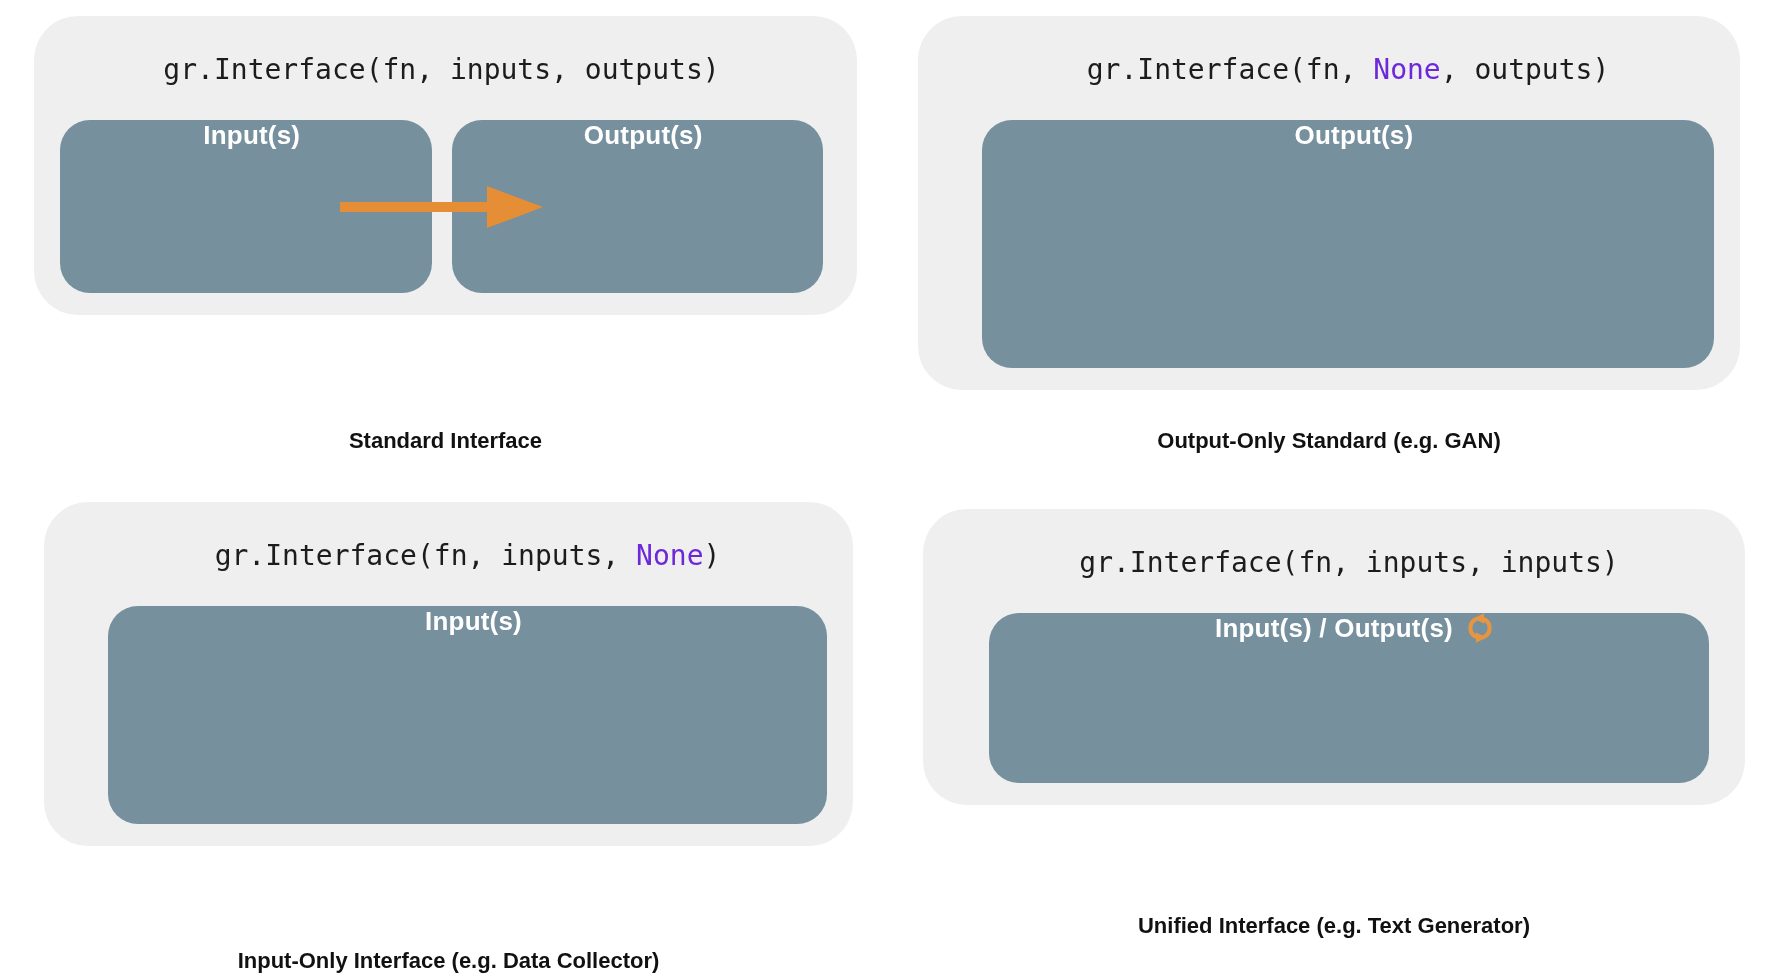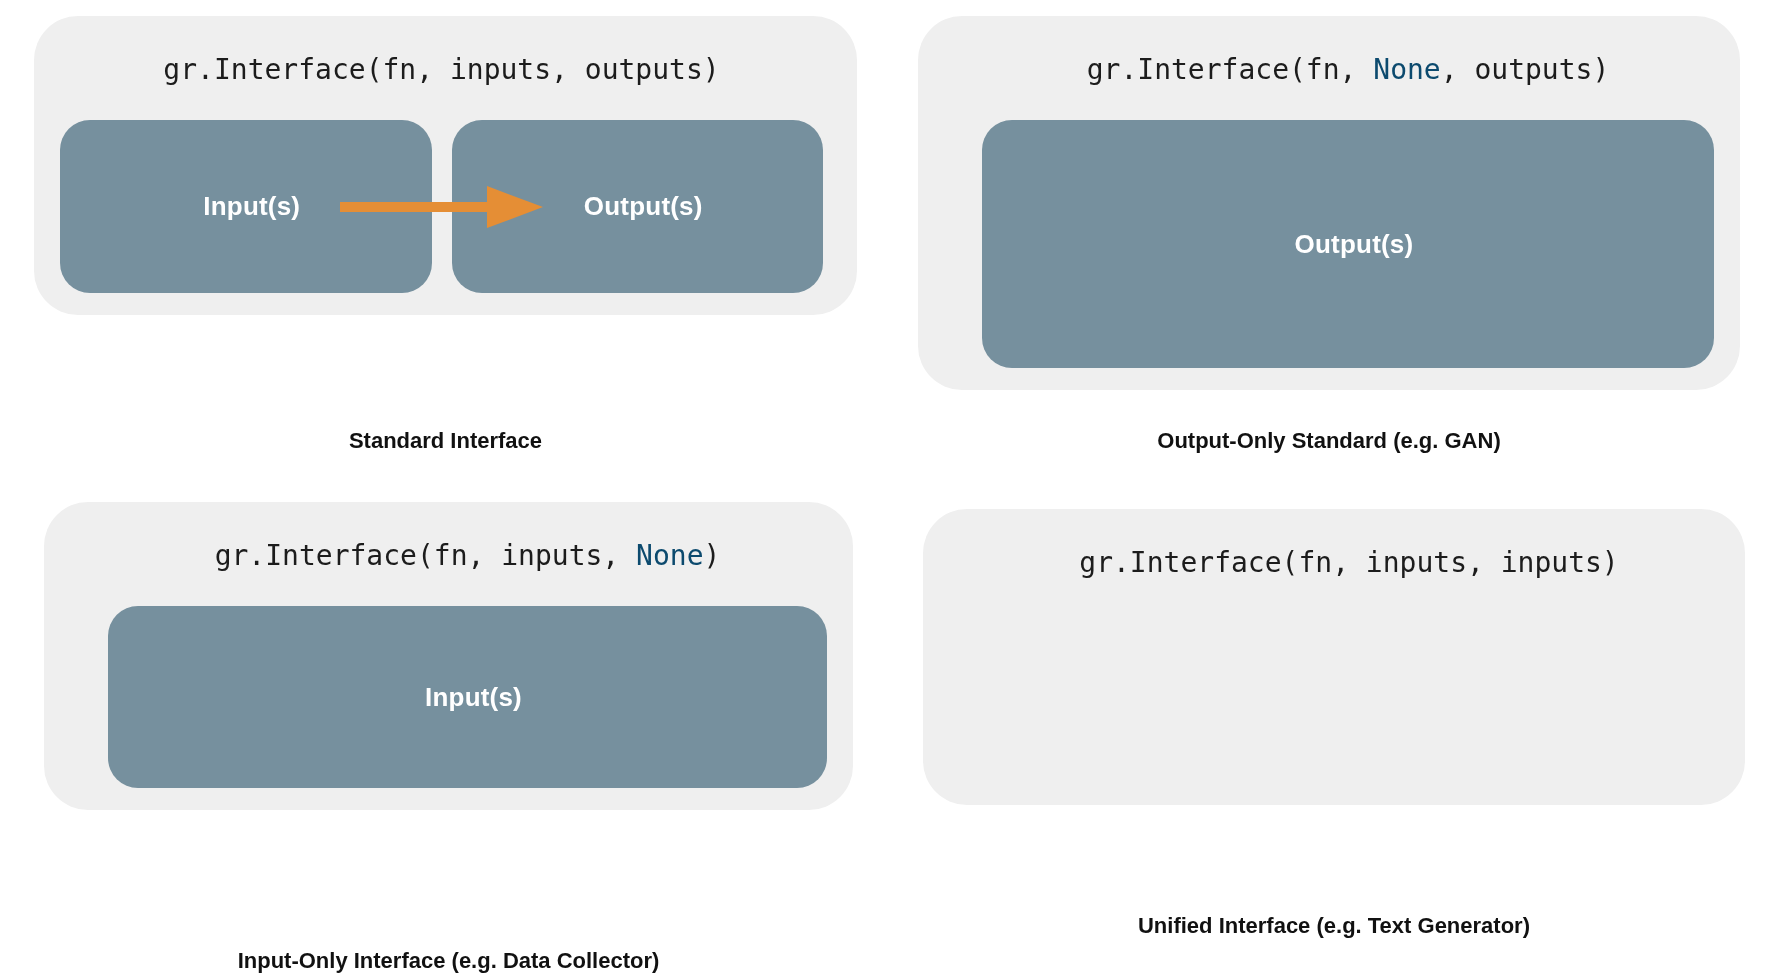--- a/index.html
+++ b/index.html
@@ -14,44 +14,43 @@
   .panel {
     position: absolute;
     background: #efefef;
     border-radius: 44px;
     display: flex;
     flex-direction: column;
     padding: 34px 34px 22px 28px;
   }
   #panel-1 { left: 34px;  top: 16px;  width: 823px; height: 299px; padding-left: 26px; padding-right: 34px; }
   #panel-2 { left: 918px; top: 16px;  width: 822px; height: 374px; padding-left: 64px; padding-right: 26px; }
-  #panel-3 { left: 44px;  top: 502px; width: 809px; height: 308px; padding-left: 64px; padding-right: 26px; }
+  #panel-3 { left: 44px;  top: 502px; width: 809px; height: 344px; padding-left: 64px; padding-right: 26px; }
   #panel-4 { left: 923px; top: 509px; width: 822px; height: 296px; padding-left: 66px; padding-right: 36px; }
   .code-line {
     text-align: center;
     font-family: "DejaVu Sans Mono", "Liberation Mono", monospace;
     font-size: 28px;
     line-height: 40px;
     color: #1c1c1c;
     white-space: pre;
     margin-bottom: 30px;
   }
-  .code-line .hl { color: #0c4a6e; }
+  .code-line .hl { color: #6d28d9; }
   .boxes {
     flex: 1;
     display: flex;
     gap: 20px;
     position: relative;
   }
   .box {
     flex: 1;
     background: #76909e;
     border-radius: 30px;
     display: flex;
-    align-items: center;
     justify-content: center;
     gap: 12px;
     padding-left: 12px;
   }
   .box-label {
     color: #ffffff;
     font-size: 26px;
     font-weight: bold;
     letter-spacing: 0.2px;
   }
@@ -112,14 +111,25 @@
   <div class="boxes">
     <div class="box">
       <span class="box-label">Input(s)</span>
     </div>
   </div>
 </div>
 <div class="caption" id="caption-3">Input-Only Interface (e.g. Data Collector)</div>
 
 <div class="panel" id="panel-4">
   <div class="code-line"><span>gr.Interface(fn, inputs, inputs)</span><span class="hl"></span><span></span></div>
+  <div class="boxes">
+    <div class="box">
+      <span class="box-label">Input(s) / Output(s)</span>
+      <svg class="sync-svg" viewBox="0 0 34 34" width="30" height="30" aria-hidden="true">
+        <path d="M 13.2 6.7 A 11 11 0 0 0 13.2 27.3" stroke="#e8953f" stroke-width="4.6" fill="none" stroke-linecap="round"></path>
+        <path d="M 20.8 27.3 A 11 11 0 0 0 20.8 6.7" stroke="#e8953f" stroke-width="4.6" fill="none" stroke-linecap="round"></path>
+        <polygon points="12,21.8 24.5,27.8 12.5,33.6" fill="#e8953f"></polygon>
+        <polygon points="22,12.2 9.5,6.2 21.5,0.4" fill="#e8953f"></polygon>
+      </svg>
+    </div>
+  </div>
 </div>
 <div class="caption" id="caption-4">Unified Interface (e.g. Text Generator)</div>
 
 </body></html>

